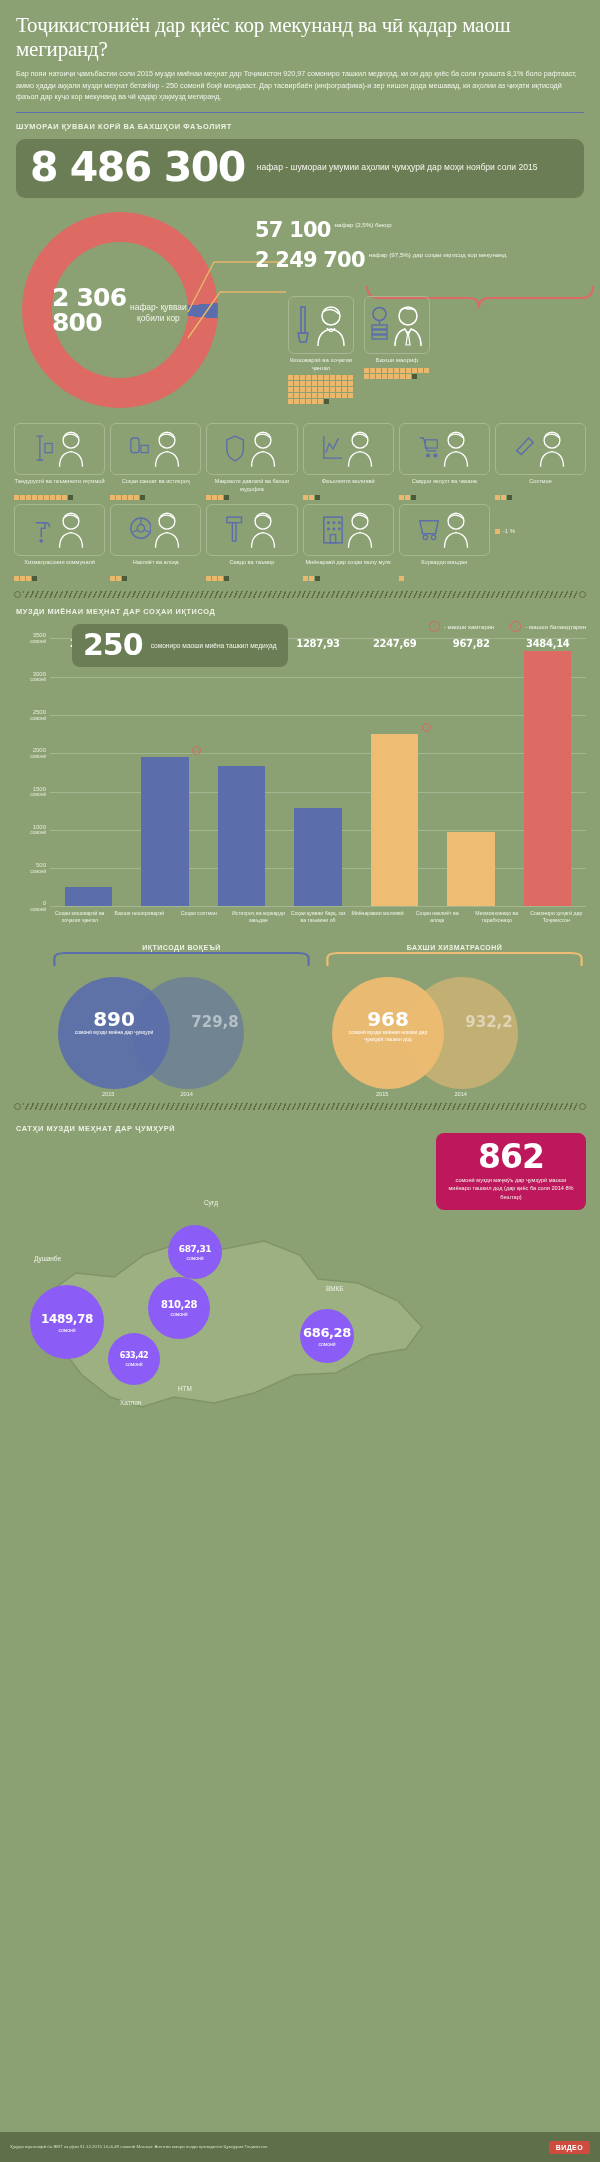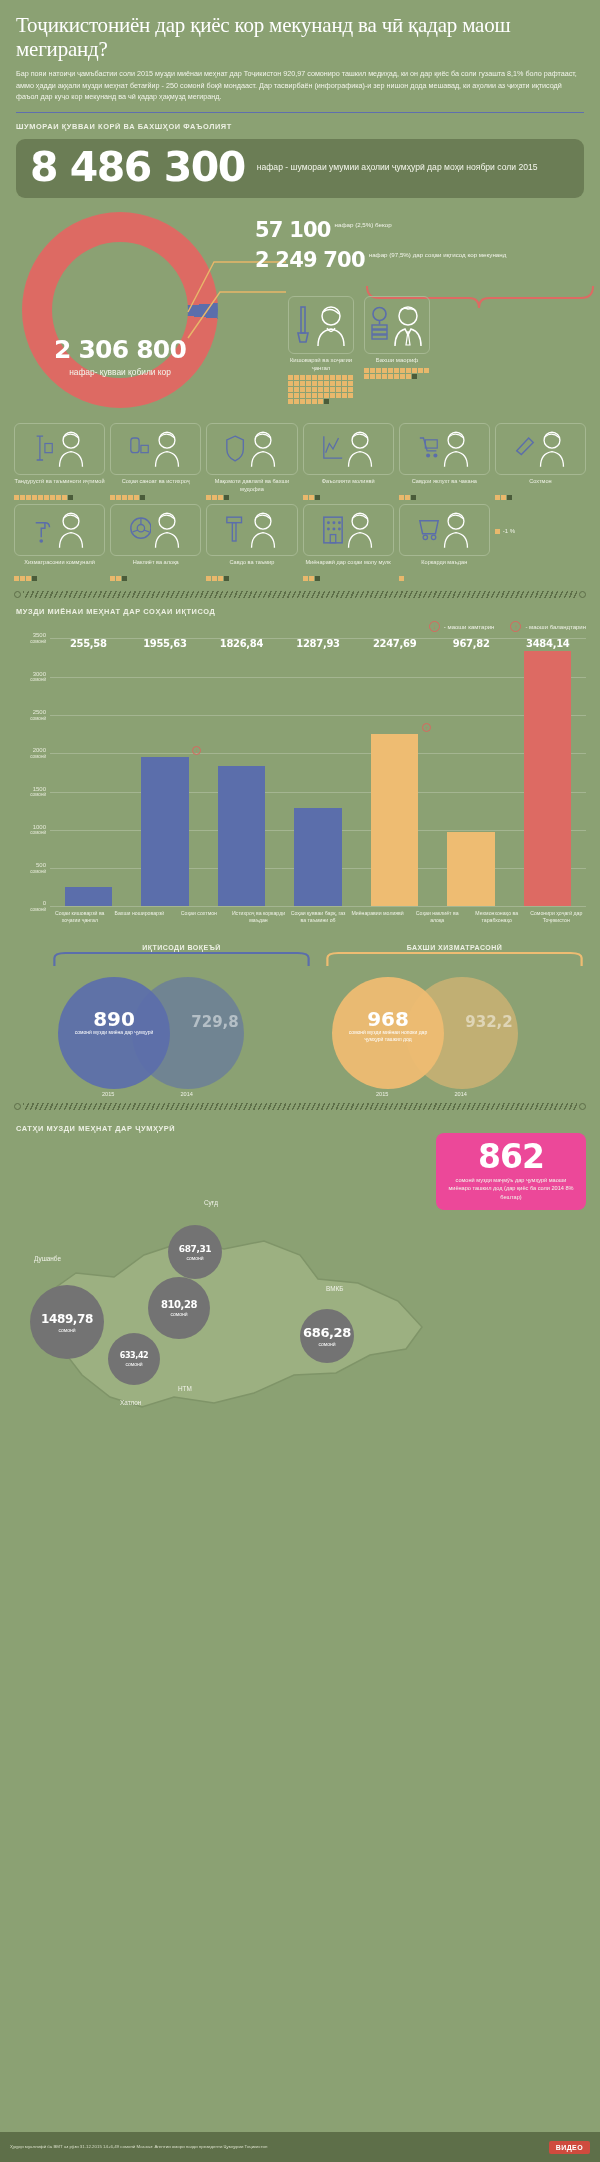--- a/index.html
+++ b/index.html
@@ -50,21 +50,21 @@
   
   .donut-wrap { position: relative; height: 215px; margin-top: 6px; }
   .donut {
     position: absolute; left: 22px; top: 8px;
     width: 196px; height: 196px; border-radius: 50%;
   }
   .donut-hole {
     position: absolute; left: 52px; top: 38px;
     width: 136px; height: 136px; border-radius: 50%;
     background: #8ba173;
-    display: flex; flex-direction: column;
+    display: flex; flex-direction: row;
     align-items: center; justify-content: flex-end;
   }
   .donut-num {
     font-family: "DejaVu Sans", sans-serif;
     font-weight: bold; font-size: 25px; letter-spacing: -0.8px;
     color: #fff; line-height: 1;
   }
   .donut-lbl { font-size: 8.4px; line-height: 1.35; text-align: center; margin-top: 5px; color: #f3f5ec; }
 
   
@@ -163,26 +163,26 @@
   .vyears { position: absolute; top: 122px; left: 0; width: 210px; display: flex; }
   .vy { font-size: 5.6px; color: #eef1e5; }
   .vy.l { margin-left: 44px; }
   .vy.r { margin-left: 66px; }
 
   
   .maphead { font-size: 7.4px; letter-spacing: 0.6px; font-weight: bold; color: #eef1e5; padding: 0 16px; margin-top: 14px; }
   .mapwrap { position: relative; height: 300px; margin-top: 4px; }
   .box862 {
     position: absolute; right: 14px; top: -4px;
-    background: #ec4899; border-radius: 8px; width: 150px;
+    background: #be185d; border-radius: 8px; width: 150px;
     padding: 7px 10px 9px 10px; text-align: center;
   }
   .n862 { font-family: "DejaVu Sans", sans-serif; font-weight: bold; font-size: 33px; color: #fff; line-height: 1; letter-spacing: -1px; }
   .t862 { font-size: 5.6px; line-height: 1.45; color: #f2f4ea; margin-top: 3px; }
-  .region { position: absolute; border-radius: 50%; background: #737373; display: flex; flex-direction: column; align-items: center; justify-content: center; color: #fff; }
+  .region { position: absolute; border-radius: 50%; background: #8b5cf6; display: flex; flex-direction: column; align-items: center; justify-content: center; color: #fff; }
   .r-num { font-family: "DejaVu Sans", sans-serif; font-weight: bold; letter-spacing: -0.4px; }
   .r-unit { font-size: 5px; margin-top: 1px; }
   .city { position: absolute; font-size: 6.4px; color: #f0f2e8; }
 
   
   .footer {
     position: absolute; left: 0; bottom: 0; width: 600px; height: 30px;
     background: #5e6f49; display: flex; align-items: center; justify-content: space-between;
     padding: 0 10px;
   }
@@ -662,20 +662,24 @@
       <div class="xl">Бахши ношироварзӣ</div>
       <div class="xl">Соҳаи сохтмон</div>
       <div class="xl">Истихроҷ ва коркарди маъдан</div>
       <div class="xl">Соҳаи қувваи барқ, газ ва таъмини об</div>
       <div class="xl">Миёнаравии молиявӣ</div>
       <div class="xl">Соҳаи наклиёт ва алоқа</div>
       <div class="xl">Мехмонхонаҳо ва тарабхонаҳо</div>
       <div class="xl">Сомонири ҳоҷагӣ дар Тоҷикистон</div>
     </div>
 
+  <div class="box250">
+    <div class="n250">250</div>
+    <div class="t250">сомониро маоши миёна ташкил медиҳад</div>
+  </div>
 </div>
 
 <div class="groups">
   <div class="group">
     <div class="group-lbl">ИҚТИСОДИ ВОҚЕЪӢ</div>
     <svg class="group-brace" width="100%" height="16" viewBox="0 0 240 16" preserveAspectRatio="none">
       <path d="M4,15 L4,7 Q4,2 14,2 L226,2 Q236,2 236,7 L236,15" fill="none" stroke="#5b6eab" stroke-width="2"></path>
     </svg>
   </div>
   <div class="group">

